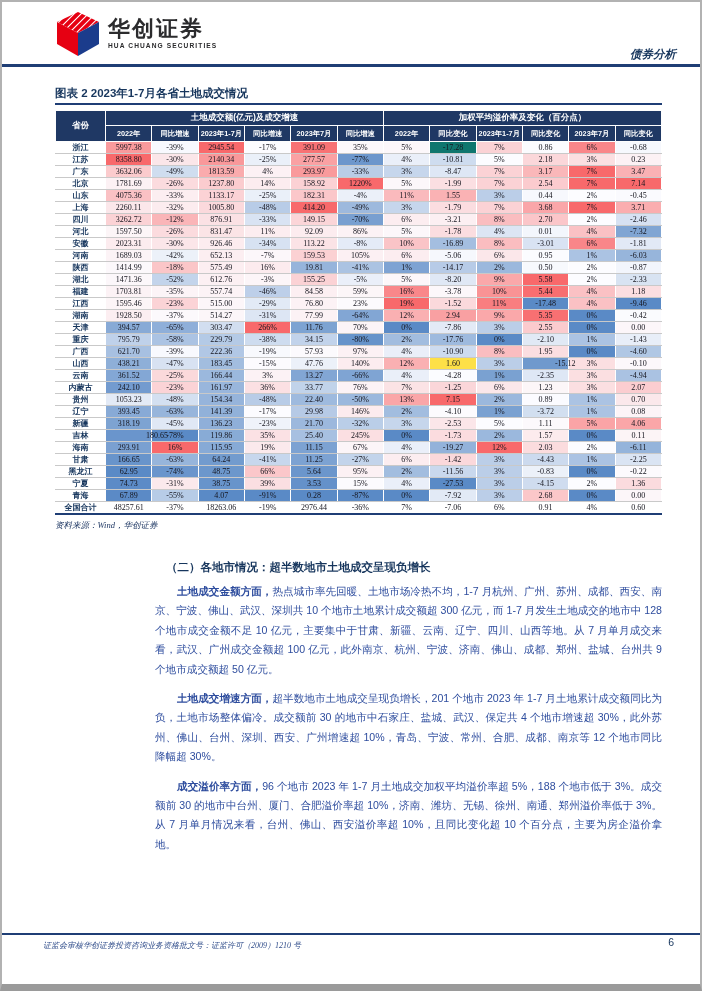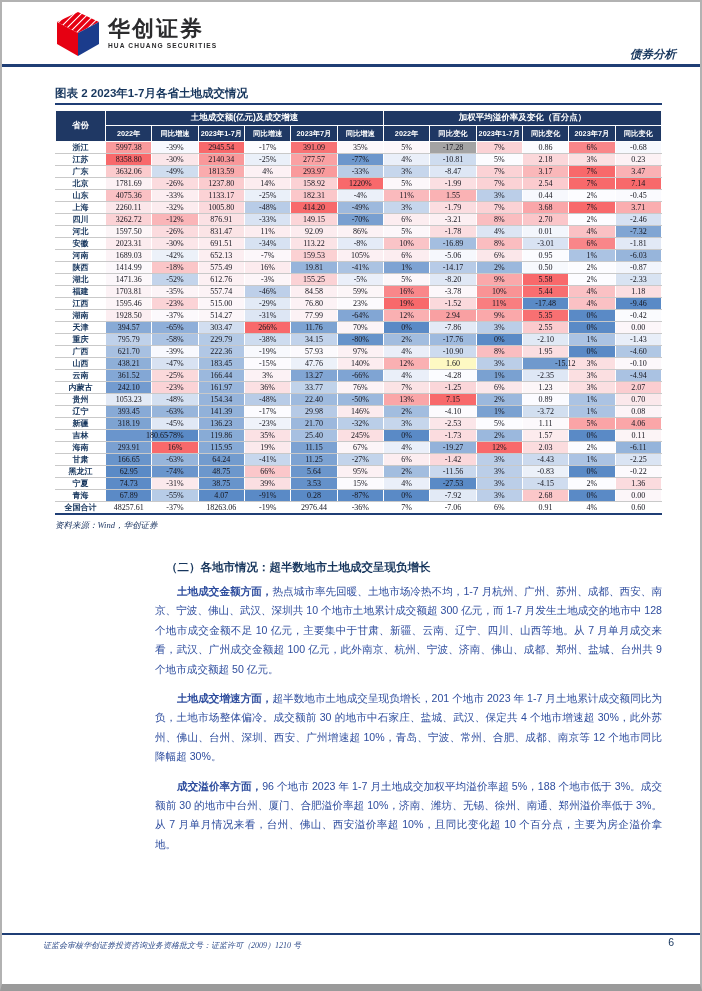--- a/index.html
+++ b/index.html
@@ -120,21 +120,21 @@
     <tbody id="land-tbody">
         <tr>
           <td class="prov">浙江</td>
           <td style="background: rgb(249, 154, 156);">5997.38</td>
           <td style="background: rgb(248, 249, 254);">-39%</td>
           <td style="background: rgb(248, 105, 107);">2945.54</td>
           <td style="background: rgb(252, 252, 255);">-17%</td>
           <td style="background: rgb(248, 114, 116);">391.09</td>
           <td style="background: rgb(252, 248, 251);">35%</td>
           <td style="background: rgb(252, 247, 250);">5%</td>
-          <td style="background: #a3a3a3;">-17.28</td>
+          <td style="background: #0f766e;">-17.28</td>
           <td style="background: rgb(251, 210, 213);">7%</td>
           <td style="background: rgb(251, 251, 254);">0.86</td>
           <td style="background: rgb(249, 134, 137);">6%</td>
           <td style="background: rgb(246, 248, 253);">-0.68</td>
         </tr>
         <tr>
           <td class="prov">江苏</td>
           <td style="background: rgb(248, 105, 107);">8358.80</td>
           <td style="background: rgb(251, 230, 233);">-30%</td>
           <td style="background: rgb(249, 152, 154);">2140.34</td>
@@ -235,21 +235,21 @@
           <td style="background: rgb(251, 221, 224);">-1.78</td>
           <td style="background: rgb(220, 229, 244);">4%</td>
           <td style="background: rgb(243, 246, 252);">0.01</td>
           <td style="background: rgb(250, 193, 196);">4%</td>
           <td style="background: rgb(128, 165, 211);">-7.32</td>
         </tr>
         <tr>
           <td class="prov">安徽</td>
           <td style="background: rgb(252, 236, 239);">2023.31</td>
           <td style="background: rgb(251, 230, 233);">-30%</td>
-          <td style="background: rgb(252, 236, 239);">691.51</td>
+          <td style="background: rgb(252, 236, 239);">926.46</td>
           <td style="background: rgb(215, 226, 242);">-34%</td>
           <td style="background: rgb(251, 227, 230);">113.22</td>
           <td style="background: rgb(228, 235, 247);">-8%</td>
           <td style="background: rgb(250, 196, 199);">10%</td>
           <td style="background: rgb(164, 190, 224);">-16.89</td>
           <td style="background: rgb(250, 189, 192);">8%</td>
           <td style="background: rgb(217, 227, 243);">-3.01</td>
           <td style="background: rgb(249, 134, 137);">6%</td>
           <td style="background: rgb(226, 233, 246);">-1.81</td>
         </tr>
@@ -390,21 +390,21 @@
         </tr>
         <tr>
           <td class="prov">山西</td>
           <td style="background: rgb(142, 175, 216);">438.21</td>
           <td style="background: rgb(216, 226, 242);">-47%</td>
           <td style="background: rgb(162, 189, 223);">183.45</td>
           <td style="background: rgb(252, 251, 254);">-15%</td>
           <td style="background: rgb(236, 241, 249);">47.76</td>
           <td style="background: rgb(252, 236, 239);">140%</td>
           <td style="background: rgb(250, 176, 178);">12%</td>
-          <td style="background: #fef9c3;">1.60</td>
+          <td style="background: #fde047;">1.60</td>
           <td style="background: rgb(187, 206, 232);">3%</td>
           <td style="background: rgb(111, 153, 205); padding-left: 32px;">-15.12</td>
           <td style="background: rgb(251, 223, 225);">3%</td>
           <td style="background: rgb(252, 248, 251);">-0.10</td>
         </tr>
         <tr>
           <td class="prov">云南</td>
           <td style="background: rgb(131, 167, 213);">361.52</td>
           <td style="background: rgb(251, 217, 219);">-25%</td>
           <td style="background: rgb(155, 184, 221);">166.44</td>

